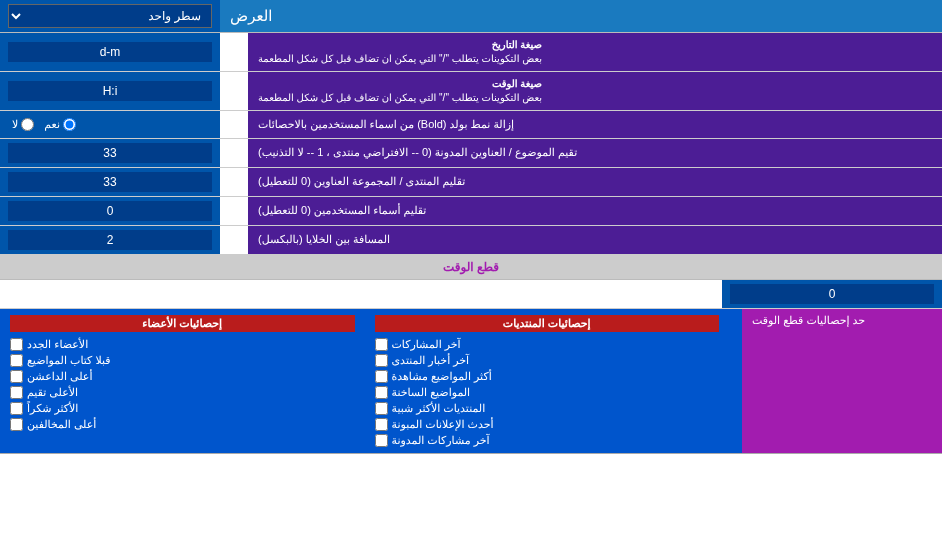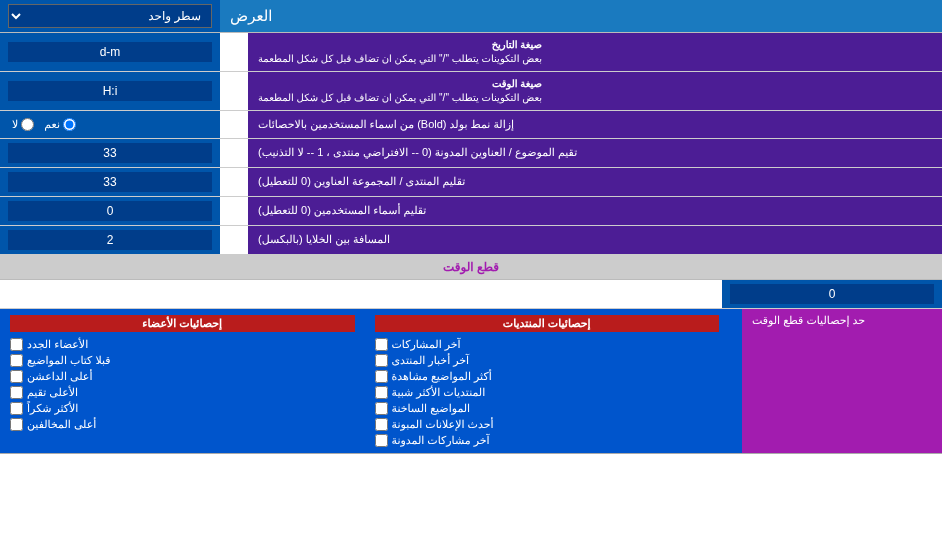--- a/index.html
+++ b/index.html
@@ -308,25 +308,25 @@
           </label>
           <label class="cb-item">
             <span>آخر أخبار المنتدى</span>
             <input type="checkbox" style="">
           </label>
           <label class="cb-item">
             <span>أكثر المواضيع مشاهدة</span>
             <input type="checkbox" style="">
           </label>
           <label class="cb-item">
+            <span>المواضيع الساخنة</span>
+            <input type="checkbox" style="">
+          </label>
+          <label class="cb-item">
             <span>المنتديات الأكثر شبية</span>
-            <input type="checkbox" style="">
-          </label>
-          <label class="cb-item">
-            <span>المواضيع الساخنة</span>
             <input type="checkbox" style="">
           </label>
           <label class="cb-item">
             <span>أحدث الإعلانات المبونة</span>
             <input type="checkbox" style="">
           </label>
           <label class="cb-item">
             <span>آخر مشاركات المدونة</span>
             <input type="checkbox" style="">
           </label>

